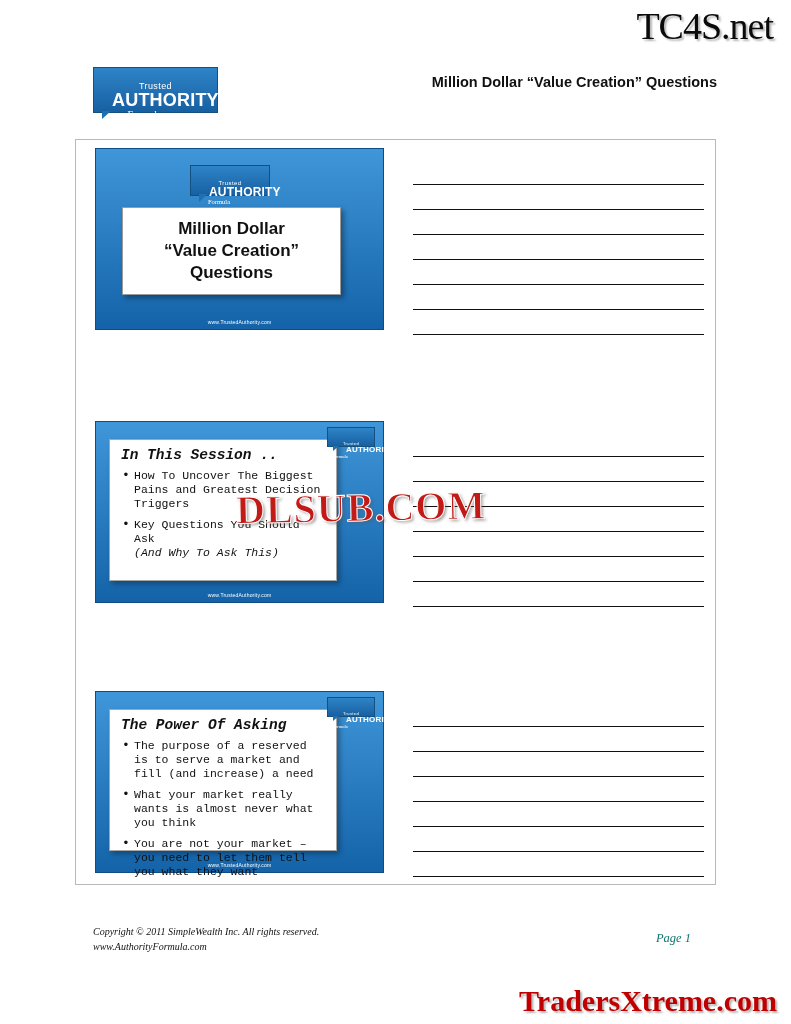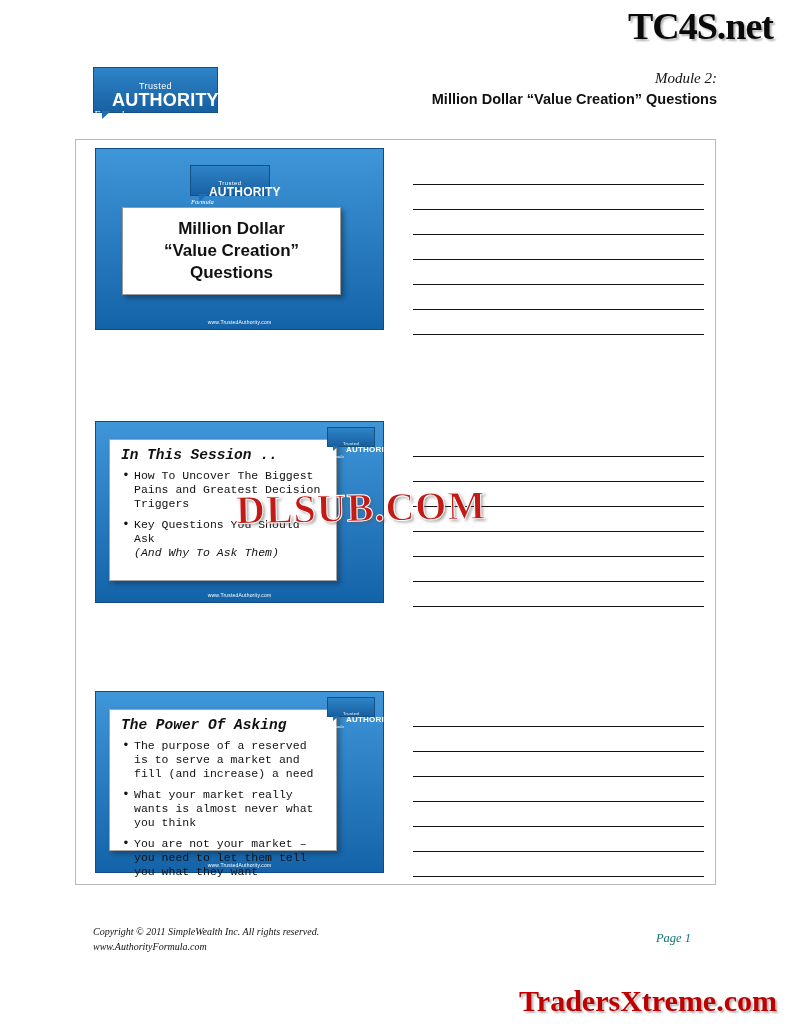--- a/index.html
+++ b/index.html
@@ -14,21 +14,21 @@
     font-family: "Liberation Sans", sans-serif;
     overflow: hidden;
   }
 
   
   .top-watermark {
     position: absolute;
     top: 4px;
     right: 18px;
     font-family: "Liberation Serif", serif;
-    font-weight: bold;
+    font-weight: normal;
     font-size: 38px;
     color: #0a0a0a;
     letter-spacing: -1px;
     text-shadow: 2px 2px 2px rgba(120,120,120,0.55);
   }
 
   
   .bottom-watermark {
     position: absolute;
     bottom: 6px;
@@ -108,23 +108,22 @@
     padding-top: 14px;
   }
   .logo .l2 {
     font-weight: bold;
     letter-spacing: .2px;
     line-height: 1.05;
     padding-left: 18px;
   }
   .logo .l3 {
     font-family: "Liberation Serif", serif;
-    font-style: italic;
     line-height: 1.05;
-    text-align: left;
+    text-align: center;
     padding-right: 22px;
   }
   .logo .tail {
     position: absolute;
     left: 8px;
     bottom: -7px;
     width: 0; height: 0;
     border-left: 9px solid #1f6fb4;
     border-bottom: 8px solid transparent;
   }
@@ -303,21 +302,20 @@
 <div class="doc-header">
 
   <div class="logo header-logo">
     <div class="l1">Trusted</div>
     <div class="l2">AUTHORITY</div>
     <div class="l3">Formula</div>
     <div class="tail"></div>
   </div>
 
   <div class="header-title">
-    <div class="module">Module 2:</div>
     <div class="subtitle">Million Dollar “Value Creation” Questions</div>
   </div>
 </div>
 
 <div class="sheet">
 
   <div class="slide slide-1">
     <div class="logo s1-logo">
       <div class="l1">Trusted</div>
       <div class="l2">AUTHORITY</div>
@@ -348,21 +346,21 @@
       <div class="l2">AUTHORITY</div>
       <div class="l3">Formula</div>
       <div class="tail"></div>
     </div>
     <div class="s-body">
       <div class="s-head">In This Session ..</div>
       <ul class="s-list">
         <li>How To Uncover The Biggest Pains and Greatest Decision Triggers</li>
         <li>
           <span>Key Questions You Should Ask</span><br>
-          <i>(And Why To Ask Them)</i>
+          <i>(And Why To Ask This)</i>
         </li>
       </ul>
     </div>
     <div class="slide-footer">www.TrustedAuthority.com</div>
   </div>
 
   <div class="notes notes-2">
     <div class="note-line"></div>
     <div class="note-line"></div>
     <div class="note-line"></div>

